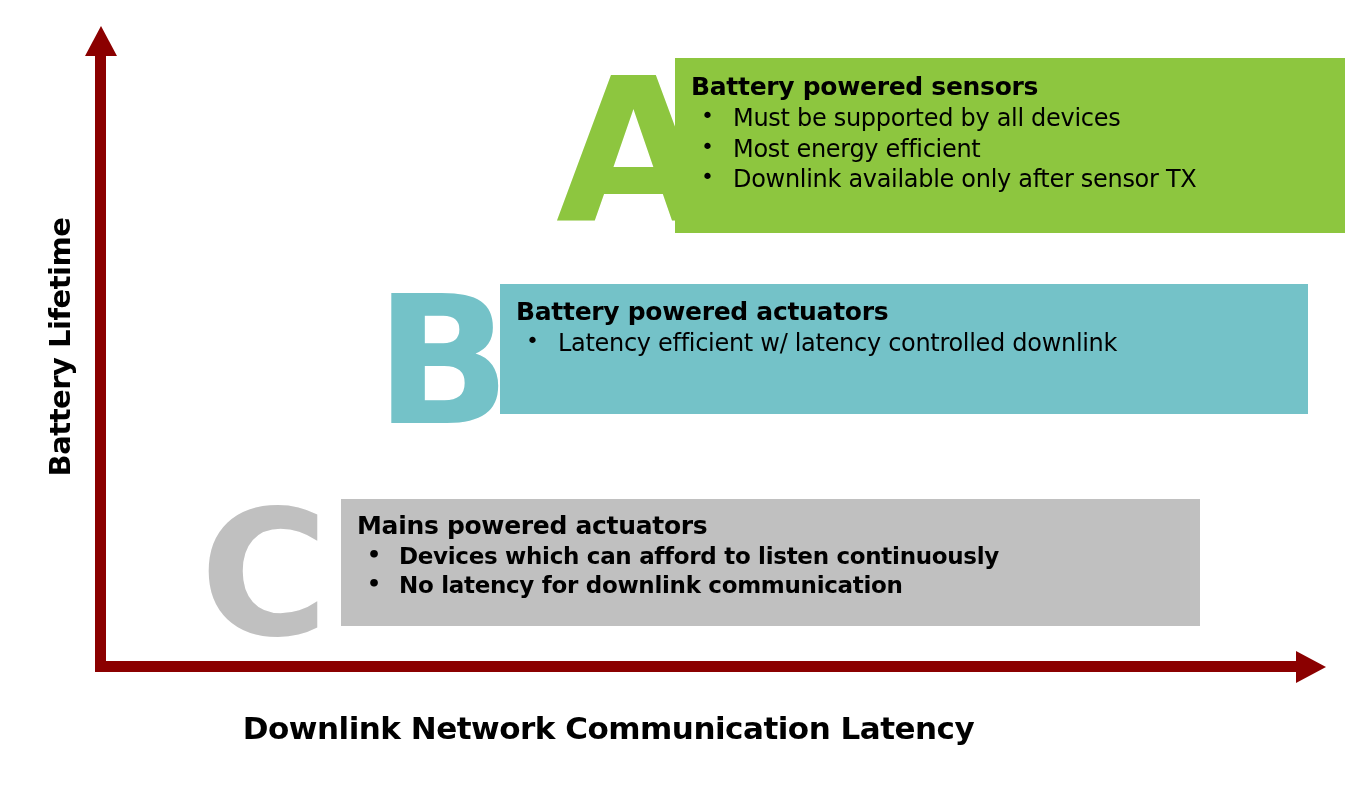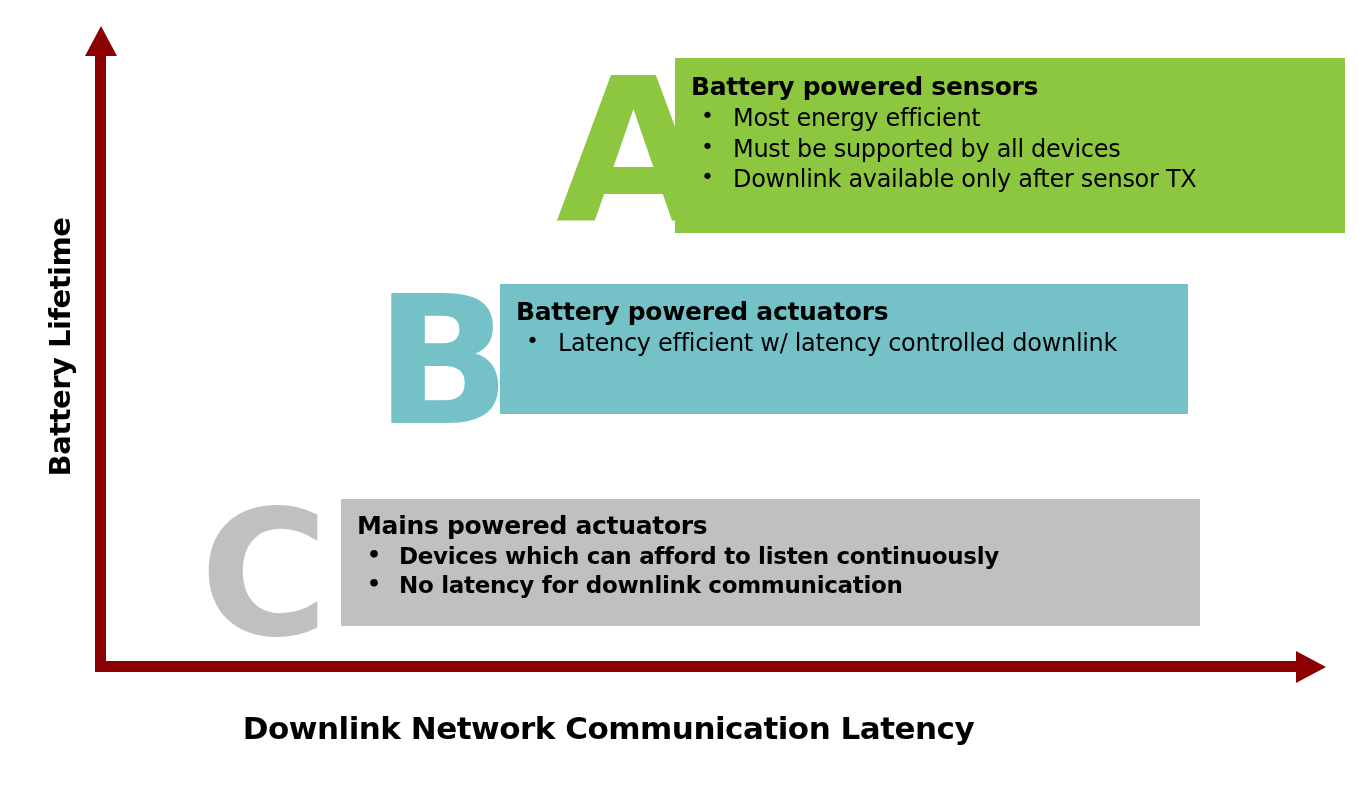--- a/index.html
+++ b/index.html
@@ -120,21 +120,21 @@
     left: 675px;
     top: 58px;
     width: 670px;
     height: 175px;
     background: #8DC63F;
     padding: 14px 16px 10px 16px;
   }
   #tier-panel-b {
     left: 500px;
     top: 284px;
-    width: 688px;
+    width: 808px;
     height: 130px;
     background: #74C2C8;
     padding: 13px 16px 10px 16px;
   }
   #tier-panel-c {
     left: 341px;
     top: 499px;
     width: 859px;
     height: 127px;
     background: #C0C0C0;
@@ -189,22 +189,22 @@
   <div id="x-axis-line" class="axis-line"></div>
   <div id="x-axis-arrow" class="arrowhead"></div>
 
   <div id="y-axis-title">Battery Lifetime</div>
   <div id="x-axis-title">Downlink Network Communication Latency</div>
 
   <div id="tier-letter-a" class="tier-letter">A</div>
   <div id="tier-panel-a" class="tier-panel">
     <div class="tier-title">Battery powered sensors</div>
     <ul class="tier-bullets">
+      <li>Must be supported by all devices</li>
       <li>Most energy efficient</li>
-      <li>Must be supported by all devices</li>
       <li>Downlink available only after sensor TX</li>
     </ul>
   </div>
 
   <div id="tier-letter-b" class="tier-letter">B</div>
   <div id="tier-panel-b" class="tier-panel">
     <div class="tier-title">Battery powered actuators</div>
     <ul class="tier-bullets">
       <li>Latency efficient w/ latency controlled downlink</li>
     </ul>

